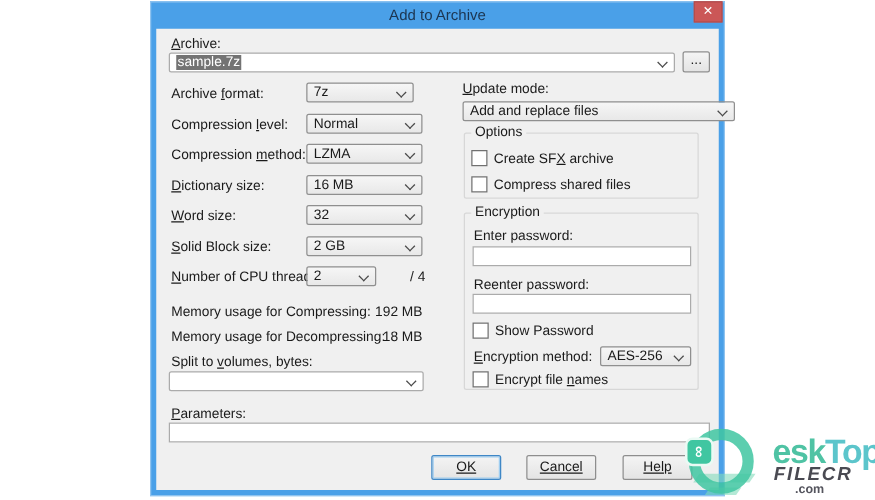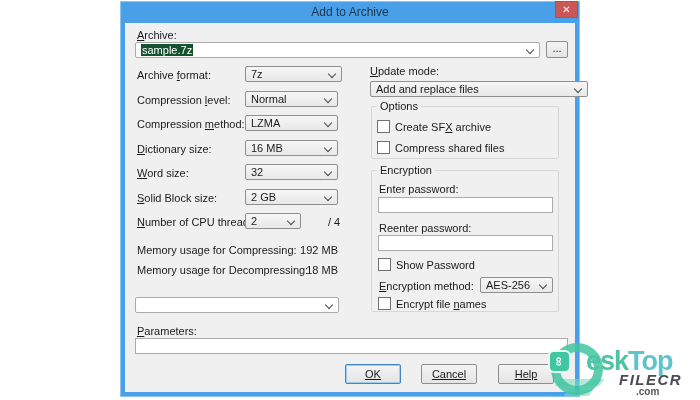--- a/index.html
+++ b/index.html
@@ -25,21 +25,21 @@
   .lbl u { text-decoration:underline; }
   .val { position:absolute; white-space:nowrap; }
 
   .combo { position:absolute; height:16px; background:linear-gradient(#f6f6f6,#e8e8e8);
            border:1px solid #8f8f8f; border-radius:2px; cursor:default; }
   .combo .ct { position:absolute; left:5px; top:1px; white-space:nowrap; }
   .chev { position:absolute; right:6px; top:4px; width:6px; height:6px;
           border-right:1px solid #4a4a4a; border-bottom:1px solid #4a4a4a;
           transform:rotate(45deg); }
   .combo.edit { background:#fff; border-color:#ababab; }
-  .sel { background:#14532d; color:#fff; padding:0 1px; }
+  .sel { background:#737373; color:#fff; padding:0 1px; }
 
   .tinput { position:absolute; height:16px; background:#fff; border:1px solid #ababab;
             font-family:inherit; font-size:11px; padding:0 4px; }
 
   .groupbox { position:absolute; border:1px solid #d7d7d7; border-radius:2px; }
   .grouplbl { position:absolute; background:#f0f0f0; padding:0 3px; white-space:nowrap; }
 
   .checkrow { position:absolute; display:flex; align-items:center; gap:5px; cursor:default; }
   .cb { width:13px; height:13px; background:#fff; border:1px solid #707070; flex:none; }
 
@@ -57,21 +57,21 @@
              border:9px solid rgba(64,198,161,0.85); }
   .wm-sq { left:548px; top:350px; width:23px; height:23px; background:#40c6a1;
            border:2px solid #eafaf4; border-radius:6px; color:#fff; font-weight:bold;
            font-size:13px; text-align:center; line-height:19px; }
   .wm-sq span { display:inline-block; transform:rotate(90deg); }
   .wm-stripe1 { left:557px; top:379px; width:45px; height:7px;
                 background:rgba(130,219,186,0.6); transform:skewX(-35deg); }
   .wm-stripe2 { left:566px; top:390px; width:25px; height:6px;
                 background:rgba(130,219,186,0.6); transform:skewX(-35deg); }
   .wm-name { left:586px; top:346px; font-size:27px; font-weight:bold; letter-spacing:-1px; }
-  .wm-name .p1 { color:#4fc3a4; }
+  .wm-name .p1 { color:#4fc3a4;margin-left:32px; }
   .wm-name .p2 { color:#5cc5cb; }
   .wm-brand { left:619px; top:371px; font-size:15px; font-weight:bold;
               letter-spacing:1.5px; color:#4a4a52;font-style:italic; }
   .wm-tld { left:636px; top:386px; font-size:10px; font-weight:bold; color:#55555e; }
 </style>
 </head>
 <body>
 
 <div class="dialog">
   <div class="titlebar">
@@ -81,21 +81,21 @@
   <div class="client">
 
     <span class="lbl" style="left:12px;top:6px"><u>A</u>rchive:</span>
     <div class="combo edit" style="left:10px;top:19px;width:405px">
       <span class="ct"><span class="sel">sample.7z</span></span>
       <span class="chev"></span>
     </div>
     <div class="browse" style="left:421px;top:18px">...</div>
 
     <span class="lbl" style="left:12px;top:46px">Archive <u>f</u>ormat:</span>
-    <div class="combo" style="left:120px;top:43px;width:97px">
+    <div class="combo" style="left:120px;top:43px;width:86px">
       <span class="ct">7z</span>
         <span class="chev"></span>
     </div>
 
     <span class="lbl" style="left:12px;top:71px">Compression <u>l</u>evel:</span>
     <div class="combo" style="left:120px;top:68px;width:93px">
       <span class="ct">Normal</span>
         <span class="chev"></span>
     </div>
 
@@ -128,20 +128,21 @@
       <span class="ct">2</span>
         <span class="chev"></span>
     </div>
     <span class="val" style="left:203px;top:193px">/ 4</span>
 
     <span class="lbl" style="left:12px;top:221px">Memory usage for Compressing:</span>
     <span class="val" style="right:237px;top:221px">192 MB</span>
     <span class="lbl" style="left:12px;top:241px">Memory usage for Decompressing:</span>
     <span class="val" style="right:237px;top:241px">18 MB</span>
 
+    <span class="lbl" style="left:12px;top:261px">Split to <u>v</u>olumes, bytes:</span>
     <div class="combo edit" style="left:10px;top:274px;width:204px">
       <span class="ct"></span>
         <span class="chev"></span>
     </div>
 
     <span class="lbl" style="left:245px;top:42px"><u>U</u>pdate mode:</span>
     <div class="combo" style="left:245px;top:58px;width:218px">
       <span class="ct">Add and replace files</span>
         <span class="chev"></span>
     </div>

